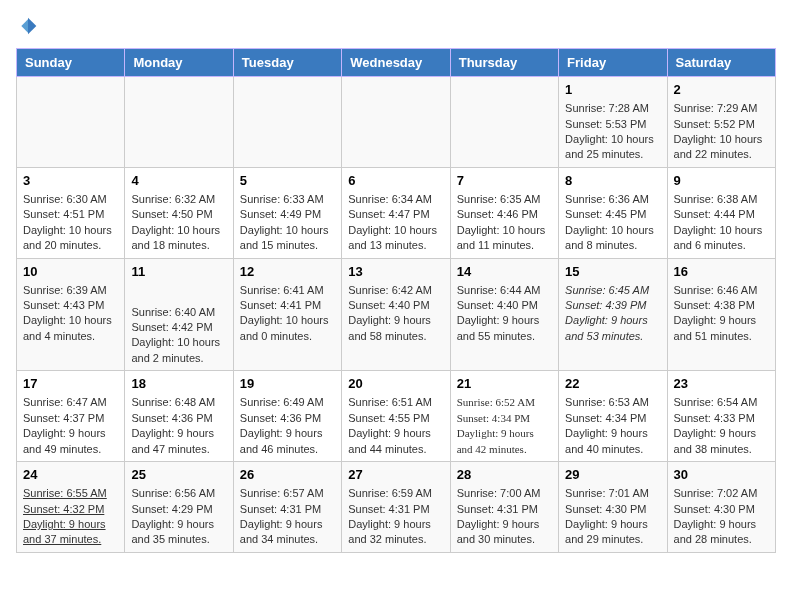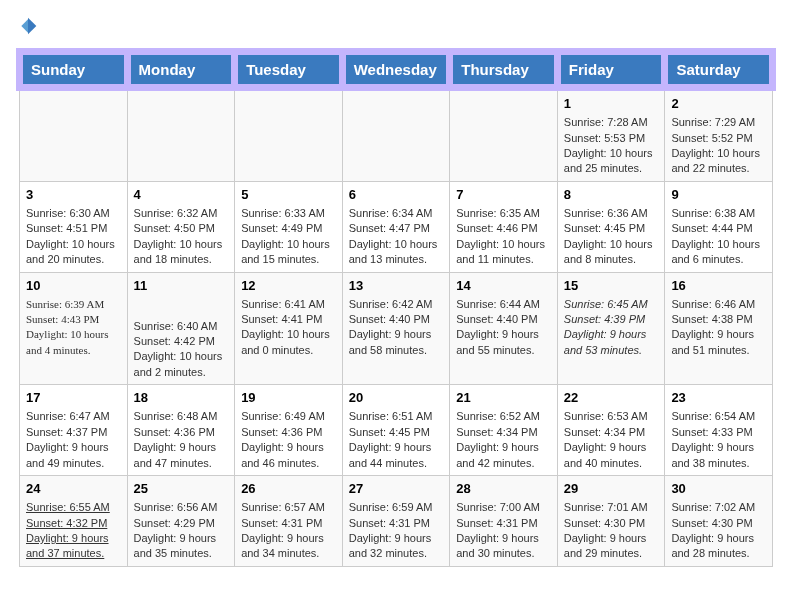--- a/index.html
+++ b/index.html
@@ -55,22 +55,22 @@
     .calendar {
       width: 100%;
       border-collapse: collapse;
       border: 1px solid #ccc;
     }
     .calendar th {
       background-color: #3a7abf;
       color: #fff;
       text-align: left;
       padding: 6px 8px;
-      font-size: 15px;
-      border: 7px solid #c4b5fd;
+      font-size: 13px;
+      border: 1px solid #c4b5fd;
     }
     .calendar td {
       vertical-align: top;
       border: 1px solid #ccc;
       padding: 4px 6px;
       width: calc(100% / 7);
       min-height: 80px;
       font-size: 11px;
       line-height: 1.4;
     }
@@ -192,21 +192,21 @@
           <span class="day-number">9</span>
           <div class="day-info" style="white-space: pre-line;">Sunrise: 6:38 AM
 Sunset: 4:44 PM
 Daylight: 10 hours
 and 6 minutes.</div>
         </td>
       </tr>
       <tr>
         <td>
           <span class="day-number">10</span>
-          <div class="day-info" style="white-space: pre-line; font-family: Liberation Serif, serif;">Sunrise: 6:39 AM
+          <div class="day-info" style="white-space: pre-line;">Sunrise: 6:39 AM
 Sunset: 4:43 PM
 Daylight: 10 hours
 and 4 minutes.</div>
         </td>
         <td>
           <span class="day-number">11</span>
           <div class="day-info" style="white-space: pre-line; margin-top: 24px;">Sunrise: 6:40 AM
 Sunset: 4:42 PM
 Daylight: 10 hours
 and 2 minutes.</div>
@@ -265,27 +265,27 @@
         <td>
           <span class="day-number">19</span>
           <div class="day-info" style="white-space: pre-line;">Sunrise: 6:49 AM
 Sunset: 4:36 PM
 Daylight: 9 hours
 and 46 minutes.</div>
         </td>
         <td>
           <span class="day-number">20</span>
           <div class="day-info" style="white-space: pre-line;">Sunrise: 6:51 AM
-Sunset: 4:45 PM
+Sunset: 4:55 PM
 Daylight: 9 hours
 and 44 minutes.</div>
         </td>
         <td>
           <span class="day-number">21</span>
-          <div class="day-info" style="white-space: pre-line;">Sunrise: 6:52 AM
+          <div class="day-info" style="white-space: pre-line; font-family: Liberation Serif, serif;">Sunrise: 6:52 AM
 Sunset: 4:34 PM
 Daylight: 9 hours
 and 42 minutes.</div>
         </td>
         <td>
           <span class="day-number">22</span>
           <div class="day-info" style="white-space: pre-line;">Sunrise: 6:53 AM
 Sunset: 4:34 PM
 Daylight: 9 hours
 and 40 minutes.</div>

